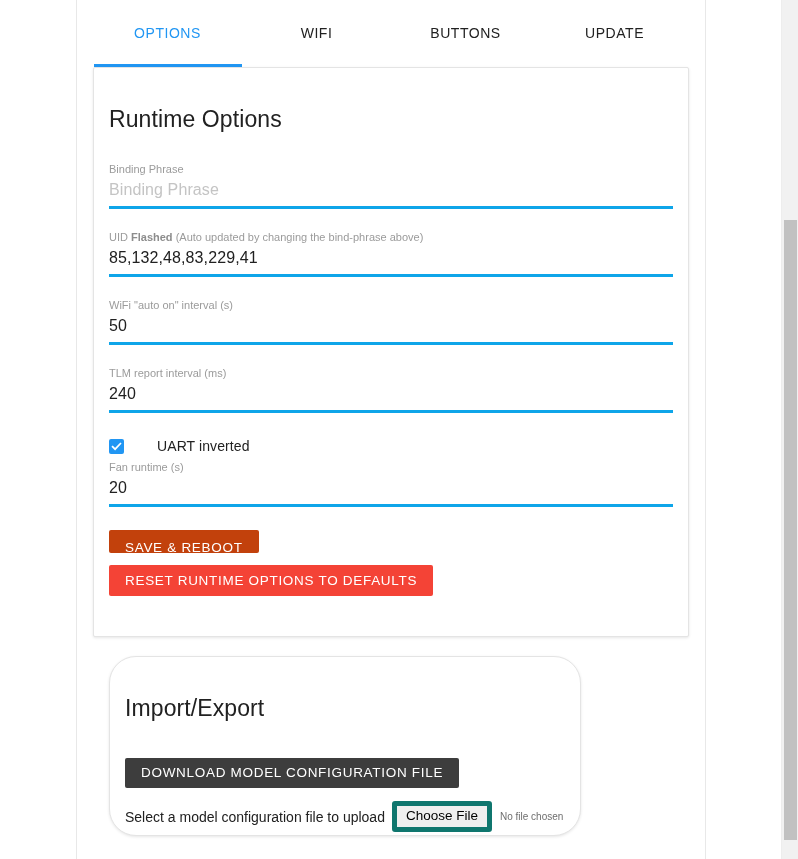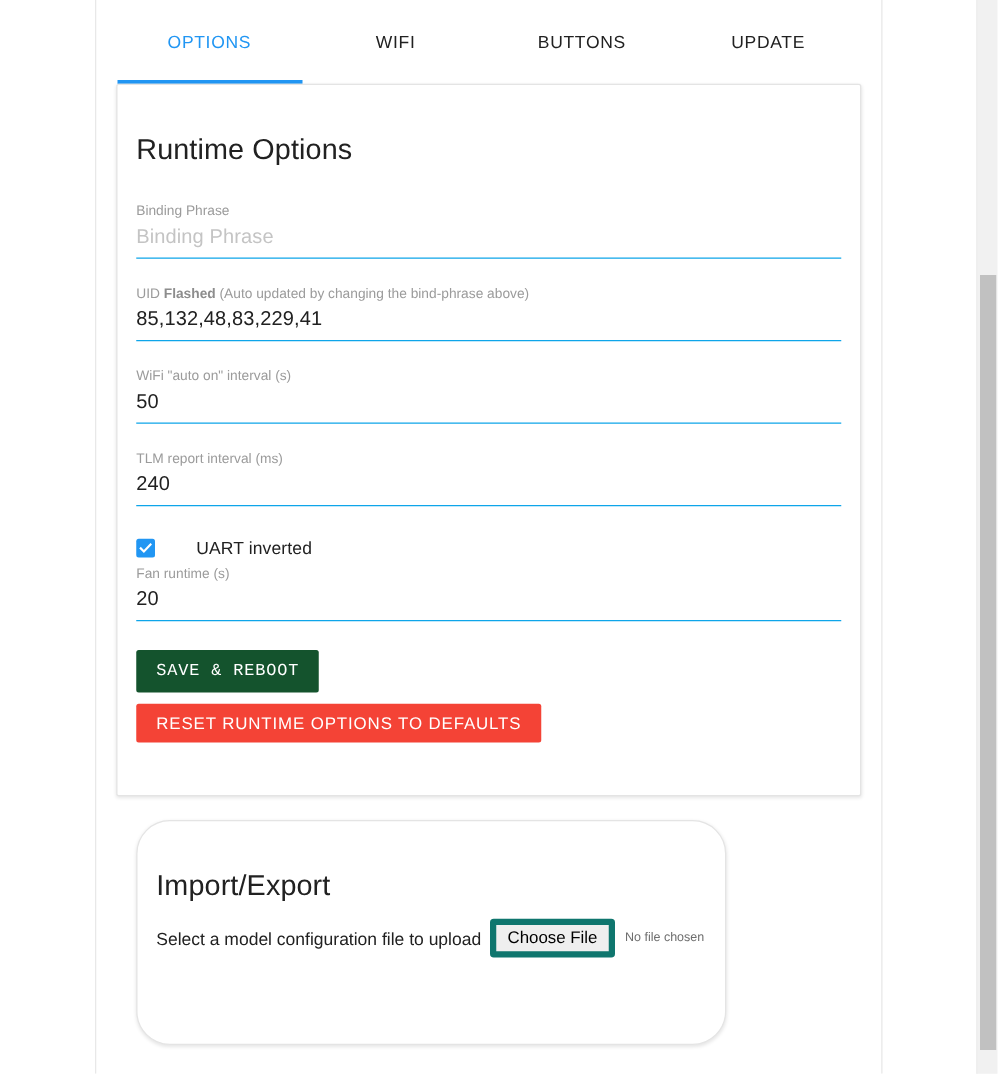--- a/index.html
+++ b/index.html
@@ -106,21 +106,21 @@
     font-weight: 400;
     color: #212121;
     letter-spacing: .1px;
   }
   #card-options h2.section-title { padding-top: 38px; }
   #card-importexport h2.section-title { padding-top: 38px; }
 
   
   .field {
     position: relative;
-    border-bottom: 1px solid #0ea5e9;
+    border-bottom: 3px solid #0ea5e9;
     padding-bottom: 3px;
   }
   .field-label {
     font-size: 11px;
     color: #9b9b9b;
     line-height: 15px;
     white-space: nowrap;
   }
   .field-label b { font-weight: 700; color: #8d8d8d; }
   .field-value {
@@ -161,21 +161,21 @@
     border: none;
     color: #ffffff;
     font-size: 13.5px;
     letter-spacing: .7px;
     font-family: "Liberation Sans", sans-serif;
     cursor: pointer;
     text-align: center;
     border-radius: 2px;
     padding: 0 16px;
   }
-  .btn-save   { background: #14532d; height: 34px; line-height: 36px; font-family: Liberation Mono, monospace; }
+  .btn-save   { background: #c2410c; height: 23px; line-height: 36px; }
   .btn-reset  { background: #f44336; height: 31px; line-height: 31px; }
   .btn-dark   { background: #3d3d3d; height: 30px; line-height: 30px; }
 
   
   .upload-row {
     display: flex;
     align-items: center;
     font-size: 14px;
     color: #212121;
   }
@@ -285,20 +285,23 @@
         </div>
 
       </div>
     </div>
 
     <div class="card" id="card-importexport">
       <div class="card-inner">
 
         <h2 class="section-title">Import/Export</h2>
 
+        <div style="margin-top:36px;">
+          <button class="btn btn-dark">DOWNLOAD MODEL CONFIGURATION FILE</button>
+        </div>
 
         <div class="upload-row" style="margin-top:13px;">
           <span class="upload-text">Select a model configuration file to upload</span>
           <button class="choose-file">Choose File</button>
           <span class="no-file">No file chosen</span>
         </div>
 
       </div>
     </div>
 

